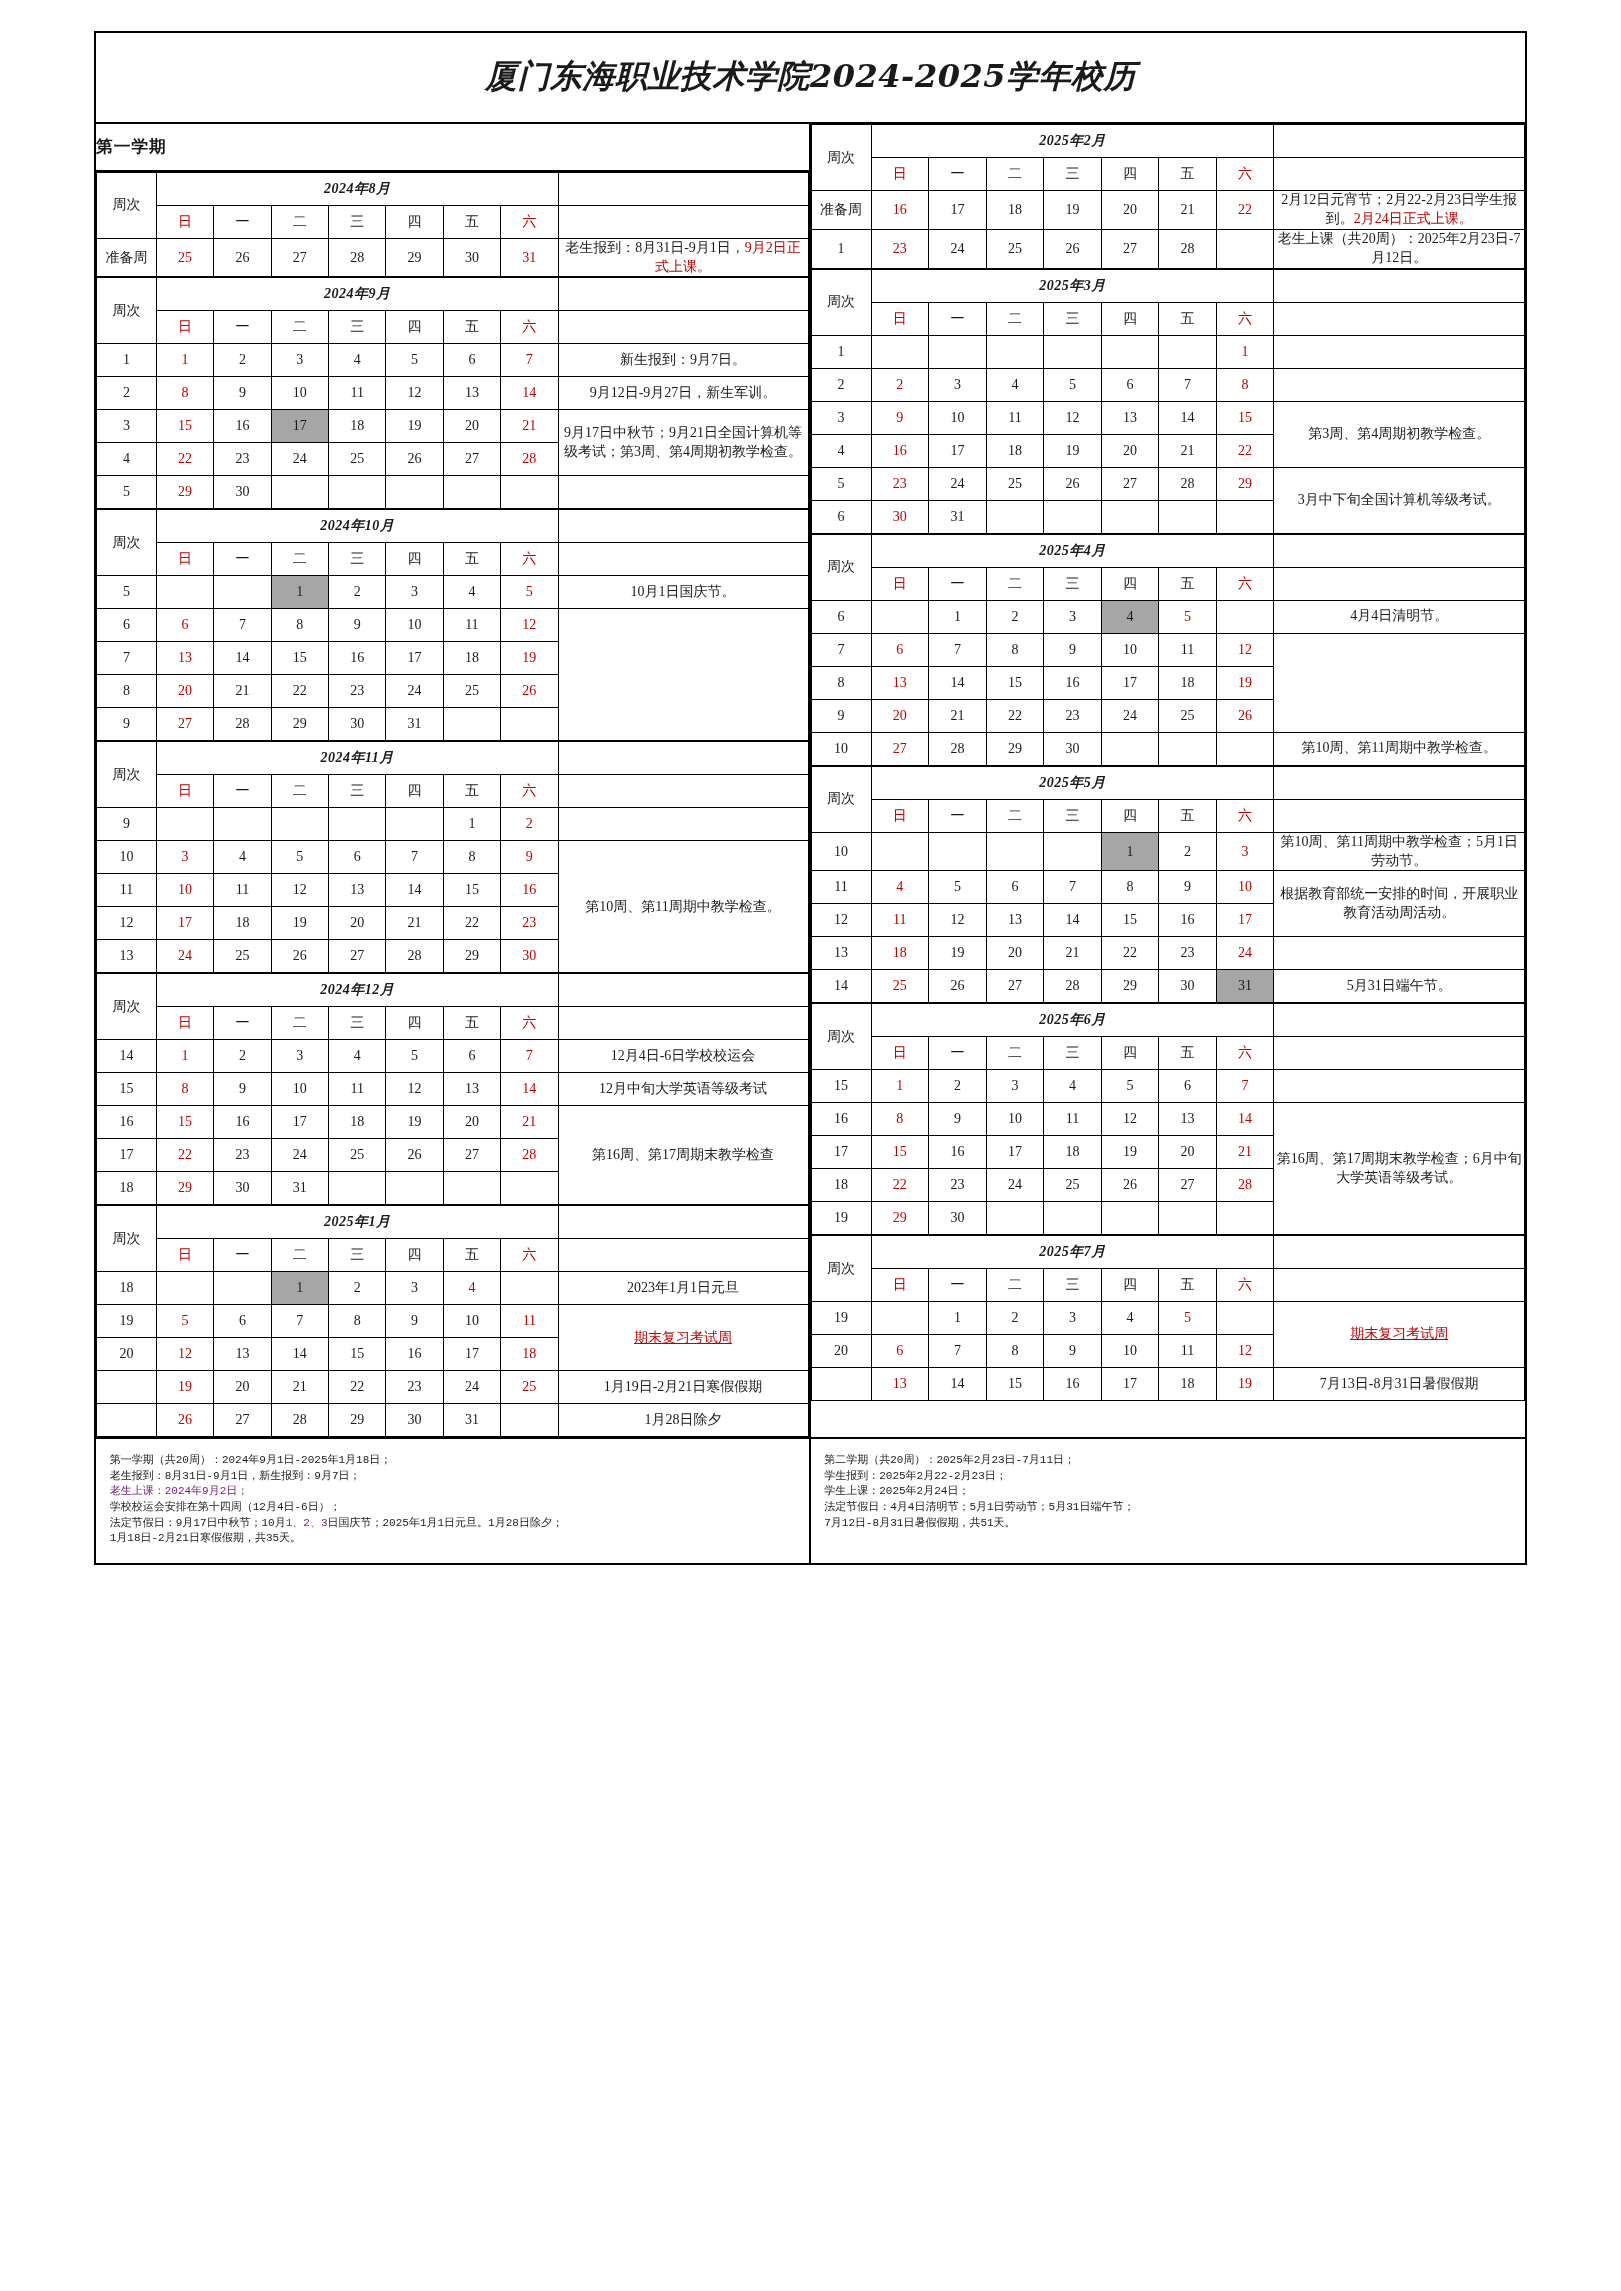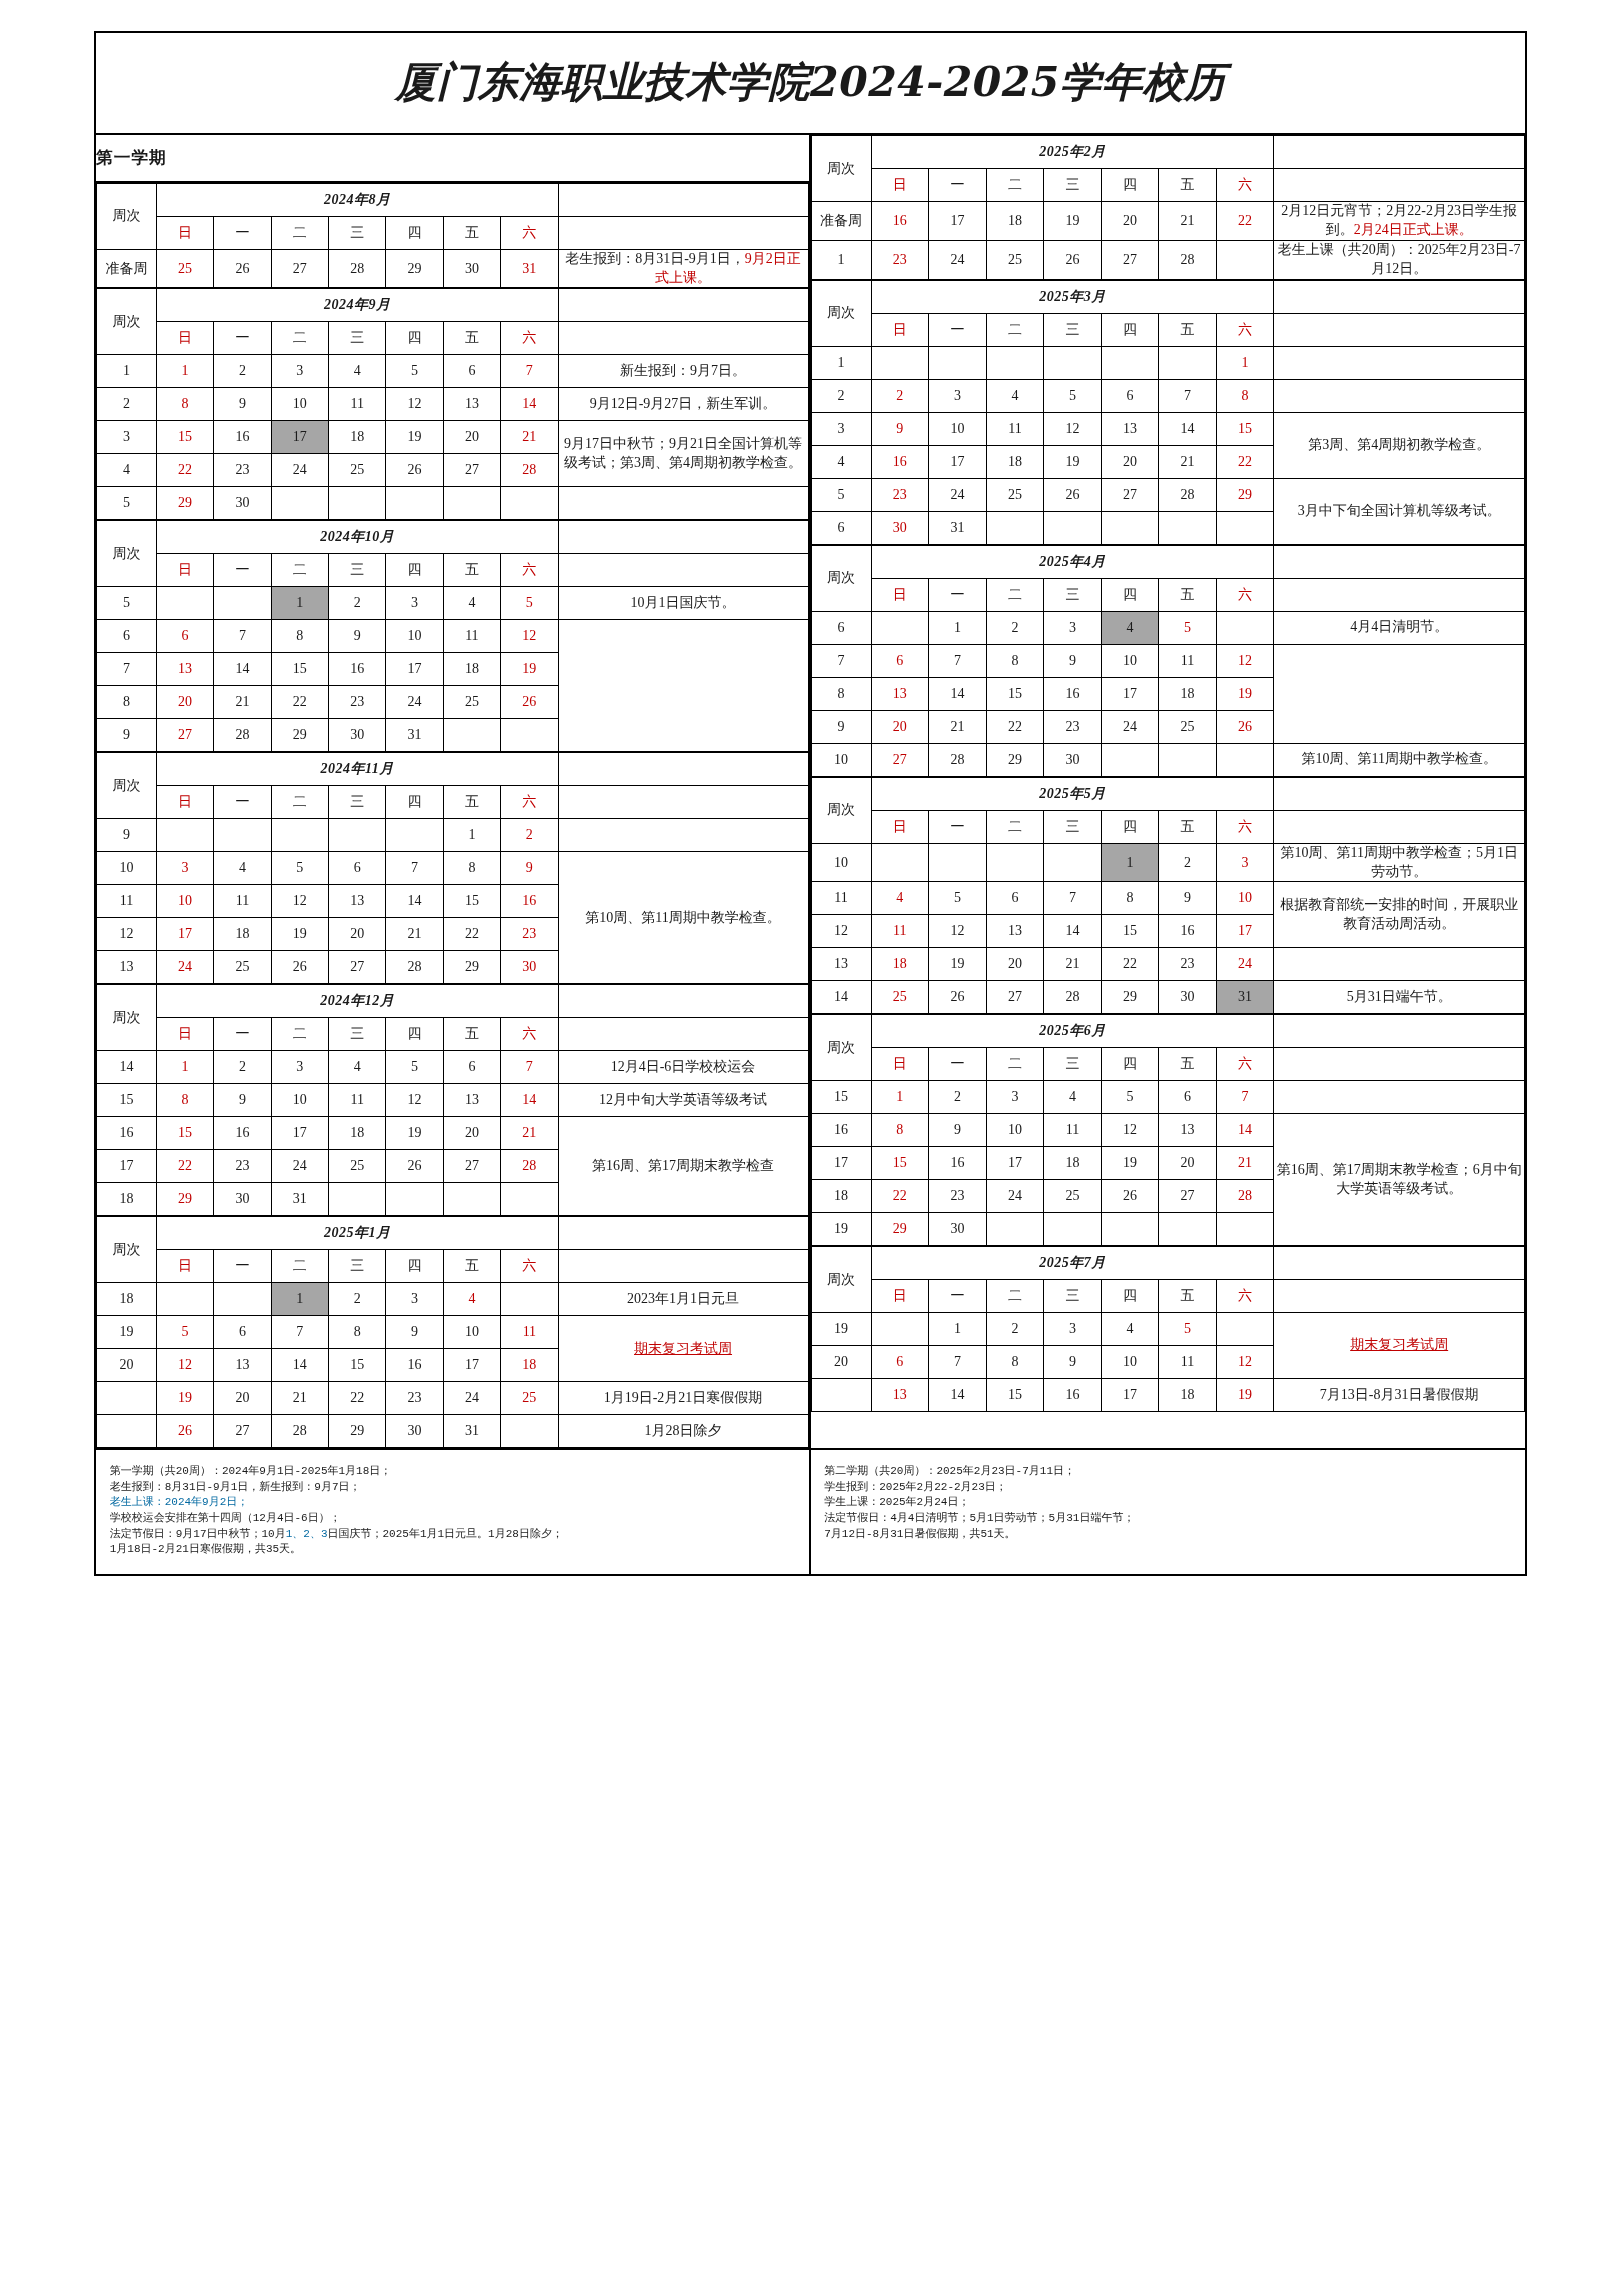--- a/index.html
+++ b/index.html
@@ -23,21 +23,21 @@
   }
   .title-bar {
     border-bottom: 2.9px solid #000;
     text-align: center;
     padding: 21.6px 0 23.5px 0;
   }
   .title-bar .title {
     font-family: "DejaVu Serif", serif;
     font-weight: bold;
     font-style: italic;
-    font-size: 41px;
+    font-size: 32px;
     letter-spacing: 0.5px;
   }
   .semesters {
     display: flex;
     align-items: stretch;
   }
   .sem {
     width: 50%;
   }
   .sem.left { border-right: 2.9px solid #000; }
@@ -96,21 +96,21 @@
     display: flex;
   }
   .footer .col {
     width: 50%;
     padding: 13.7px 11.8px 15.7px 13.7px;
     font-size: 11px;
     line-height: 1.42;
     font-family: Liberation Mono, monospace;
   }
   .footer .col.left { border-right: 2.9px solid #000; }
-  .footer .rd { color: #0369a1; }
+  .footer .rd { color: #701a75; }
   .footer p { margin: 0; }
 </style>
 </head>
 <body>
 
 <div id="page">
   <div class="outer">
 
     <div class="title-bar">
       <span class="title">厦门东海职业技术学院2024-2025学年校历</span>

